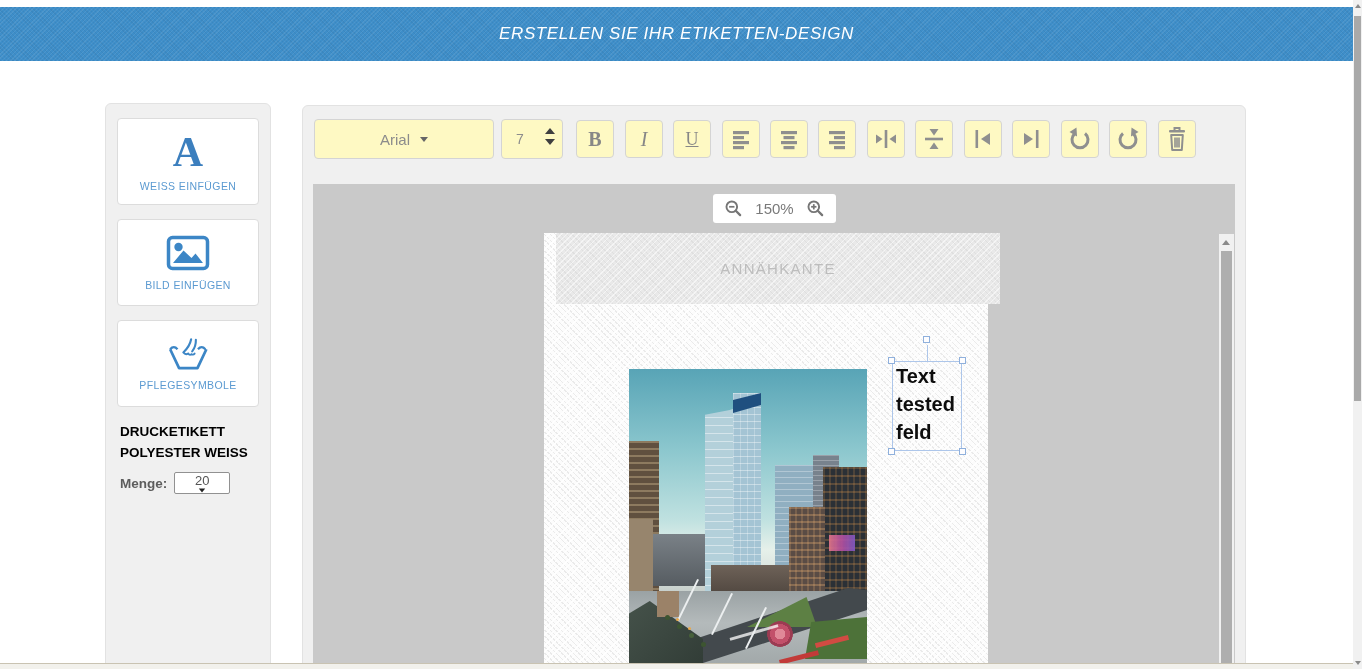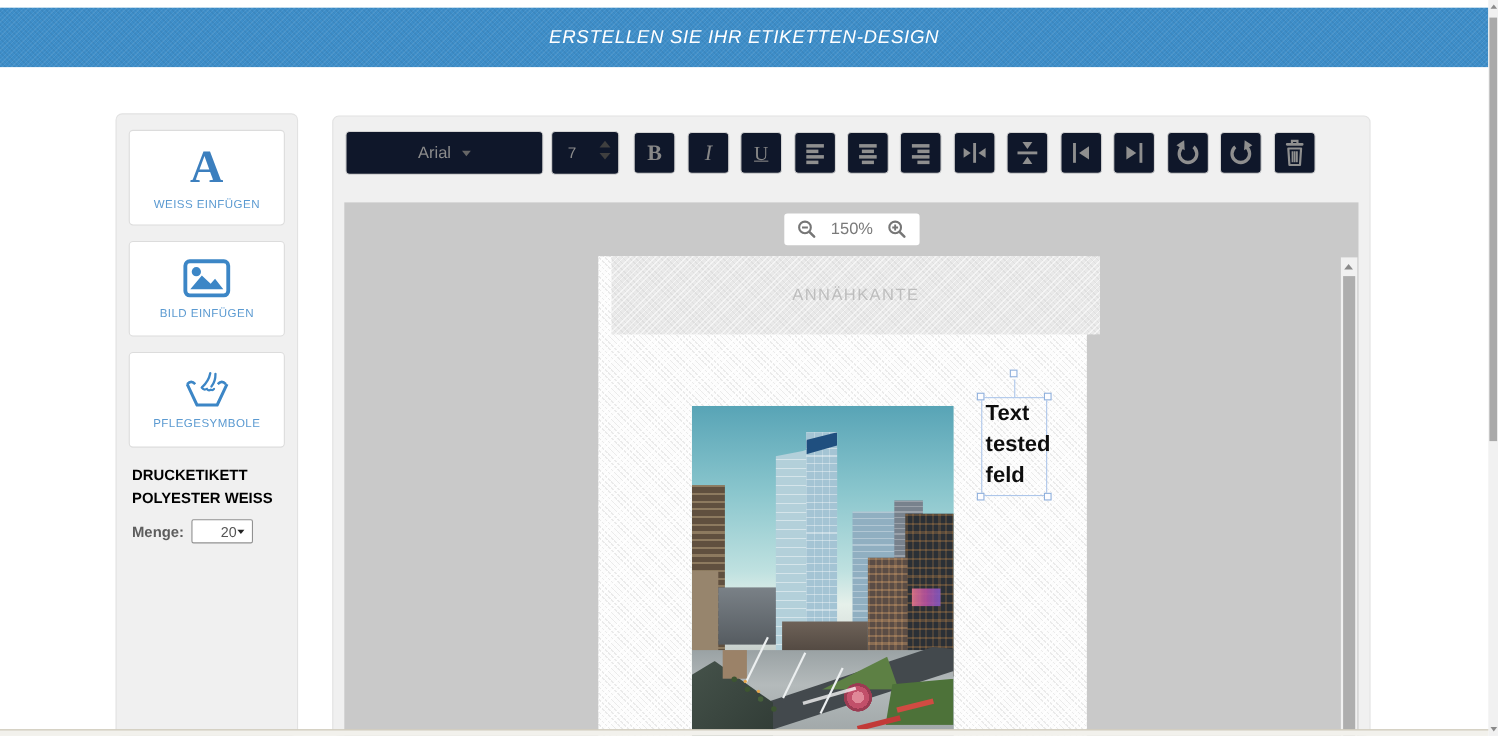--- a/index.html
+++ b/index.html
@@ -36,30 +36,30 @@
   .blue-icon { stroke:#3c86c6; fill:none; }
   .blue-fill { fill:#3c86c6; }
 
   .prod-name { margin:12px 3px 0; color:#000000; font-weight:bold; font-size:13.5px; line-height:21px; }
   .dims { margin-top:10px; }
   .dim-row { margin:0 3px; font-size:13.5px; color:#8a8a8a; line-height:22px; }
   .dim-row b { color:#5d5d5d; }
   .menge-row { margin:9px 3px 0; display:flex; align-items:center; font-size:13.5px; color:#5d5d5d; font-weight:bold; }
   .menge-select {
     margin-left:7px; width:56px; height:22px; background:#fff; border:1px solid #919191;
-    border-radius:2px; display:flex; align-items:center; justify-content:flex-end;
-    padding:0 6px; font-weight:normal; color:#555; font-size:13px; cursor:pointer;
+    border-radius:2px; display:flex; align-items:center; justify-content:center;
+    padding:0 6px; font-weight:normal; color:#555; font-size:13px; cursor:pointer;flex-direction:column;
   }
 
   
   .panel {
     position:absolute; left:302px; top:105px; width:944px; height:564px;
     background:#f0f0f0; border:1px solid #e2e2e2; border-radius:6px;
   }
-  .tb { position:absolute; background:#0f172a; border:1px solid #d4d4d4; border-radius:4px; }
+  .tb { position:absolute; background:#fef9c3; border:1px solid #d4d4d4; border-radius:4px; }
   .font-select {
     left:11px; top:13px; width:180px; height:40px; display:flex; align-items:center;
     justify-content:center; gap:10px; color:#8c8c8c; font-size:15px; cursor:pointer;
   }
   .caret-down { width:0; height:0; border-left:4px solid transparent; border-right:4px solid transparent; border-top:5px solid #666; }
   .size-box { left:198px; top:13px; width:62px; height:40px; }
   .size-val { position:absolute; left:0; right:24px; top:0; bottom:0; display:flex; align-items:center; justify-content:center; color:#8c8c8c; font-size:14px; }
   .spinner { position:absolute; right:7px; top:8px; display:flex; flex-direction:column; gap:5px; cursor:pointer; }
   .tri-up-s { width:0;height:0;border-left:5px solid transparent;border-right:5px solid transparent;border-bottom:6px solid #3f3f3f; }
   .tri-down-s { width:0;height:0;border-left:5px solid transparent;border-right:5px solid transparent;border-top:6px solid #3f3f3f; }
@@ -92,21 +92,21 @@
     background-image:
       repeating-linear-gradient(135deg, rgba(255,255,255,.55) 0 1px, transparent 1px 4px),
       repeating-linear-gradient(45deg, rgba(0,0,0,.045) 0 1px, transparent 1px 4px);
     display:flex; align-items:center; justify-content:center;
     color:#bdbdbd; font-size:15px; letter-spacing:1.3px;
   }
 
   .city { position:absolute; left:85px; top:136px; width:238px; height:301px; overflow:hidden; cursor:pointer; background:#cfe6e5; }
   .city div { position:absolute; }
 
-  .txtel { position:absolute; left:348px; top:128px; width:60px; height:90px; border:1px solid #adc6ea; cursor:move; }
+  .txtel { position:absolute; left:348px; top:128px; width:70px; height:90px; border:1px solid #adc6ea; cursor:move; }
   .txtel .line { display:block; font-weight:bold; font-size:20px; line-height:28px; color:#0d0d0d; padding-left:3px; }
   .handle { position:absolute; width:7px; height:7px; background:#fdfdff; border:1px solid #8fb0dc; }
   .h-nw { left:-5px; top:-5px; } .h-ne { right:-5px; top:-5px; }
   .h-sw { left:-5px; bottom:-5px; } .h-se { right:-5px; bottom:-5px; }
   .rot-stem { position:absolute; left:50%; top:-17px; width:1px; height:16px; background:#adc6ea; }
   .h-rot { left:50%; margin-left:-4px; top:-26px; cursor:grab; }
 
   .canvas-sb { position:absolute; left:906px; top:50px; width:15px; height:436px; background:#f1f1f1; }
   .canvas-sb .up { position:absolute; left:3px; top:6px; width:0; height:0; border-left:4.5px solid transparent; border-right:4.5px solid transparent; border-bottom:5px solid #8a8a8a; cursor:pointer; }
   .canvas-sb .thumb { position:absolute; left:2px; top:17px; width:11px; height:419px; background:#aeaeae; cursor:pointer; }

